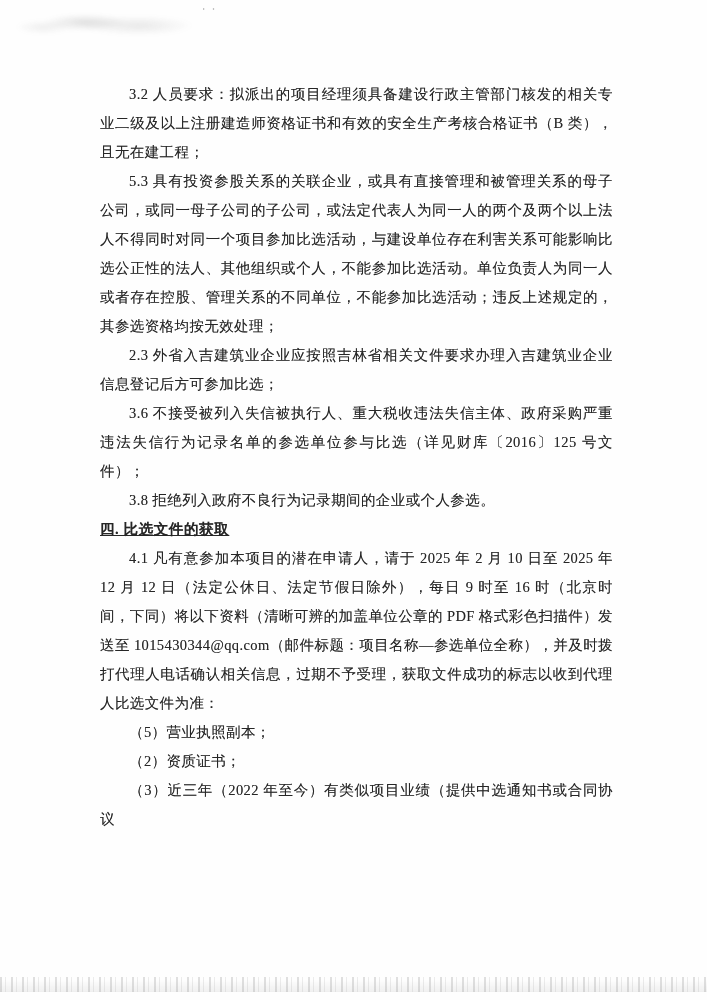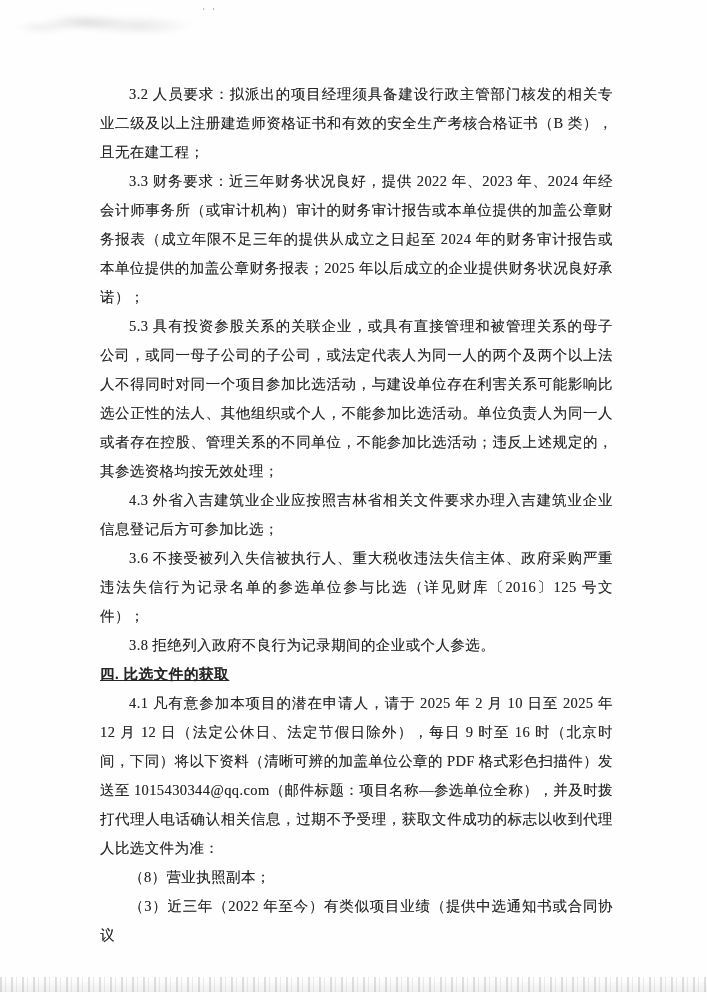--- a/index.html
+++ b/index.html
@@ -90,26 +90,26 @@
 </head>
 <body>
 
 <div class="page">
 
   <div class="artifact-top"></div>
   <div class="artifact-top-dots"></div>
 
   <div class="content">
     <p class="para-indent">3.2 人员要求：拟派出的项目经理须具备建设行政主管部门核发的相关专业二级及以上注册建造师资格证书和有效的安全生产考核合格证书（B 类），且无在建工程；</p>
-    <p class="para-indent">3.3 财务要求：近三年财务状况良好，提供 2022 年、2023 年、2024 年经会计师事务所（或审计机构）审计的财务审计报告或本单位提供的加盖公章财务报表（成立年限不足三年的提供从成立之日起至 2024 年的财务审计报告或本单位提供的加盖公章财务报表；2025 年以后成立的企业提供财务状况良好承诺）；</p>
     <p class="para-indent">5.3 具有投资参股关系的关联企业，或具有直接管理和被管理关系的母子公司，或同一母子公司的子公司，或法定代表人为同一人的两个及两个以上法人不得同时对同一个项目参加比选活动，与建设单位存在利害关系可能影响比选公正性的法人、其他组织或个人，不能参加比选活动。单位负责人为同一人或者存在控股、管理关系的不同单位，不能参加比选活动；违反上述规定的，其参选资格均按无效处理；</p>
-    <p class="para-indent">4.3 外省入吉建筑业企业应按照吉林省相关文件要求办理入吉建筑业企业信息登记后方可参加比选；</p>
+    <p class="para-indent">2.3 外省入吉建筑业企业应按照吉林省相关文件要求办理入吉建筑业企业信息登记后方可参加比选；</p>
     <p class="para-indent">3.6 不接受被列入失信被执行人、重大税收违法失信主体、政府采购严重违法失信行为记录名单的参选单位参与比选（详见财库〔2016〕125 号文件）；</p>
     <p class="para-indent">3.8 拒绝列入政府不良行为记录期间的企业或个人参选。</p>
     <p class="section-heading">四. 比选文件的获取</p>
     <p class="para-indent">4.1 凡有意参加本项目的潜在申请人，请于 2025 年 2 月 10 日至 2025 年 12 月 12 日（法定公休日、法定节假日除外），每日 9 时至 16 时（北京时间，下同）将以下资料（清晰可辨的加盖单位公章的 PDF 格式彩色扫描件）发送至 1015430344@qq.com（邮件标题：项目名称—参选单位全称），并及时拨打代理人电话确认相关信息，过期不予受理，获取文件成功的标志以收到代理人比选文件为准：</p>
-    <p class="para-indent">（8）营业执照副本；</p>
+    <p class="para-indent">（5）营业执照副本；</p>
+    <p class="para-indent">（2）资质证书；</p>
     <p class="para-indent">（3）近三年（2022 年至今）有类似项目业绩（提供中选通知书或合同协议</p>
   </div>
 
   <div class="artifact-bottom"></div>
 
 </div>
 
 </body></html>

